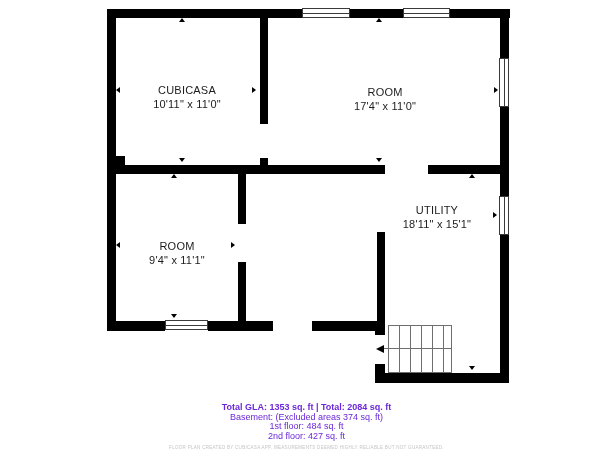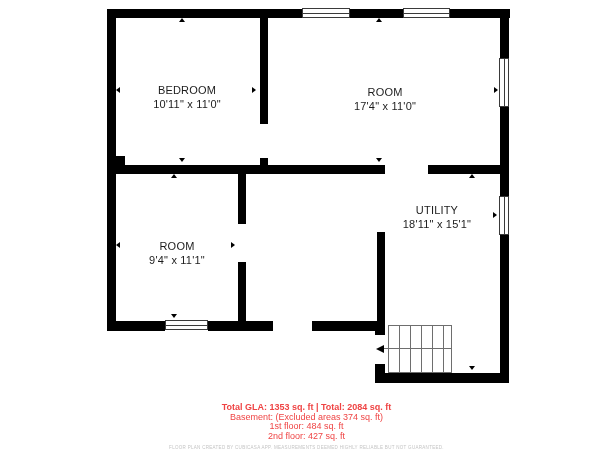--- a/index.html
+++ b/index.html
@@ -16,21 +16,21 @@
   .stair-midline{position:absolute;left:383px;top:348px;width:69px;height:1px;background:#6e6e6e;}
   .stair-arrow{position:absolute;left:376px;top:345px;width:0;height:0;
           border-top:4px solid transparent;border-bottom:4px solid transparent;border-right:8px solid #000;}
   .mk{position:absolute;width:0;height:0;}
   .mk-up{border-left:3px solid transparent;border-right:3px solid transparent;border-bottom:4px solid #000;}
   .mk-down{border-left:3px solid transparent;border-right:3px solid transparent;border-top:4px solid #000;}
   .mk-left{border-top:3px solid transparent;border-bottom:3px solid transparent;border-right:4px solid #000;}
   .mk-right{border-top:3px solid transparent;border-bottom:3px solid transparent;border-left:4px solid #000;}
   .room-label{position:absolute;transform:translateX(-50%);text-align:center;color:#1c1c1c;
           font-size:11px;line-height:13.5px;letter-spacing:0.2px;white-space:nowrap;}
-  .footer{position:absolute;left:0;width:100%;text-align:center;color:#ef4444;}
+  .footer{position:absolute;left:0;width:100%;text-align:center;color:#6d28d9;}
   .f-line{font-size:9px;line-height:9.6px;}
   .f-bold{font-weight:bold;}
   .f-disclaimer{position:absolute;left:0;width:100%;text-align:center;font-size:4.5px;
           letter-spacing:0.3px;color:#c4c4c4;line-height:5px;}
 </style>
 </head>
 <body>
 
 <div class="canvas">
 
@@ -73,21 +73,21 @@
   <div class="mk mk-down" style="left:171px;top:314px;"></div>
   <div class="mk mk-down" style="left:469px;top:366px;"></div>
   <div class="mk mk-left" style="left:116px;top:87px;"></div>
   <div class="mk mk-left" style="left:116px;top:242px;"></div>
   <div class="mk mk-right" style="left:252px;top:87px;"></div>
   <div class="mk mk-right" style="left:494px;top:87px;"></div>
   <div class="mk mk-right" style="left:231px;top:242px;"></div>
   <div class="mk mk-right" style="left:493px;top:212px;"></div>
 
   <div class="room-label" style="left:187px;top:84px;">
-    <div>BEDROOM</div>
+    <div>CUBICASA</div>
     <div>10'11" x 11'0"</div>
   </div>
   <div class="room-label" style="left:385px;top:86px;">
     <div>ROOM</div>
     <div>17'4" x 11'0"</div>
   </div>
   <div class="room-label" style="left:177px;top:240px;">
     <div>ROOM</div>
     <div>9'4" x 11'1"</div>
   </div>

